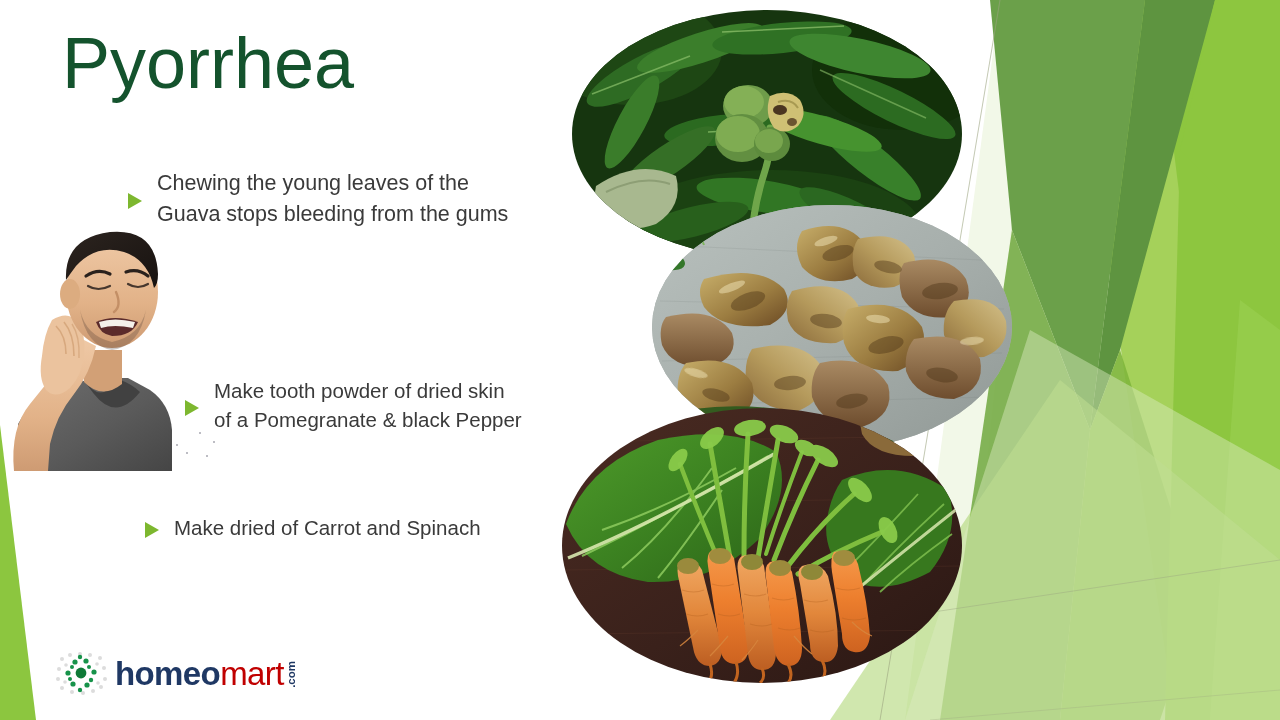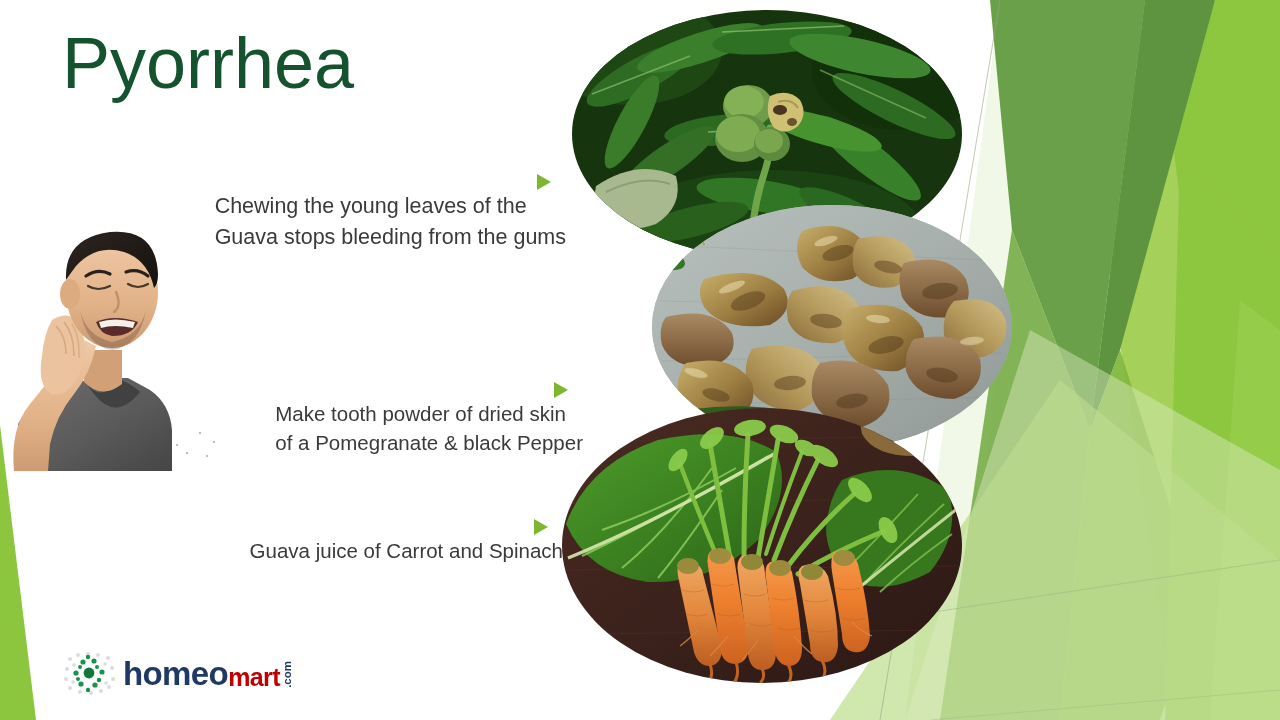--- a/index.html
+++ b/index.html
@@ -37,22 +37,21 @@
     font-weight: 400;
     color: #14532d;
     letter-spacing: 0px;
     white-space: nowrap;
   }
 
   
   .bullet-row {
     position: absolute;
     display: flex;
-    align-items: flex-end;
-    flex-direction: column;
+    align-items: center;
   }
   .bullet-mark {
     flex: 0 0 auto;
     width: 18px;
     height: 18px;
     margin-top: 5px;
     margin-right: 13px;
   }
   .bullet-mark svg { display: block; }
   .bullet-text {
@@ -93,43 +92,43 @@
     overflow: hidden;
   }
   #oval-guava     { left: 572px; top: 10px;  width: 390px; height: 248px; z-index: 3; }
   #oval-pomegranate { left: 652px; top: 205px; width: 360px; height: 244px; z-index: 4; }
   #oval-carrot    { left: 562px; top: 408px; width: 400px; height: 275px; z-index: 5; }
   .oval svg { display: block; width: 100%; height: 100%; }
 
   
   #logo {
     position: absolute;
-    left: 64px;
+    left: 56px;
     top: 648px;
     width: 235px;
     height: 50px;
     display: flex;
     align-items: center;
   }
   #logo-dots { flex: 0 0 auto; width: 52px; height: 44px; margin-right: 7px; }
   #logo-dots svg { display: block; }
   #logo-wordmark {
     display: flex;
     align-items: flex-end;
     line-height: 1;
   }
   .word-homeo {
     font-size: 33px;
     font-weight: bold;
     color: #1F3864;
     letter-spacing: -0.6px;
   }
   .word-mart {
-    font-size: 25px;
-    font-weight: bold;
+    font-size: 33px;
+    font-weight: normal;
     color: #C00000;
     letter-spacing: -0.6px;
   }
   .word-com {
     font-size: 11.5px;
     font-weight: bold;
     color: #1F3864;
     writing-mode: vertical-rl;
     transform: rotate(180deg);
     letter-spacing: 0px;
@@ -250,21 +249,21 @@
     <span class="bullet-text">Make tooth powder of dried skin
 of a Pomegranate &amp; black Pepper</span>
   </div>
 
   <div class="bullet-row" id="bullet-3">
     <span class="bullet-mark">
       <svg width="18" height="18" viewBox="0 0 18 18" xmlns="http://www.w3.org/2000/svg">
         <polygon points="2,1 16,9 2,17" fill="#7DB72F"></polygon>
       </svg>
     </span>
-    <span class="bullet-text">Guava juice of Carrot and Spinach</span>
+    <span class="bullet-text">Make dried of Carrot and Spinach</span>
   </div>
 
   <div class="oval" id="oval-guava">
     <svg viewBox="0 0 390 248" preserveAspectRatio="none" xmlns="http://www.w3.org/2000/svg">
       <rect width="390" height="248" fill="#16350F"></rect>
 
       <ellipse cx="60" cy="40" rx="90" ry="55" fill="#1E4714"></ellipse>
       <ellipse cx="330" cy="60" rx="90" ry="60" fill="#123009"></ellipse>
       <ellipse cx="200" cy="220" rx="150" ry="60" fill="#1B4212"></ellipse>
 

